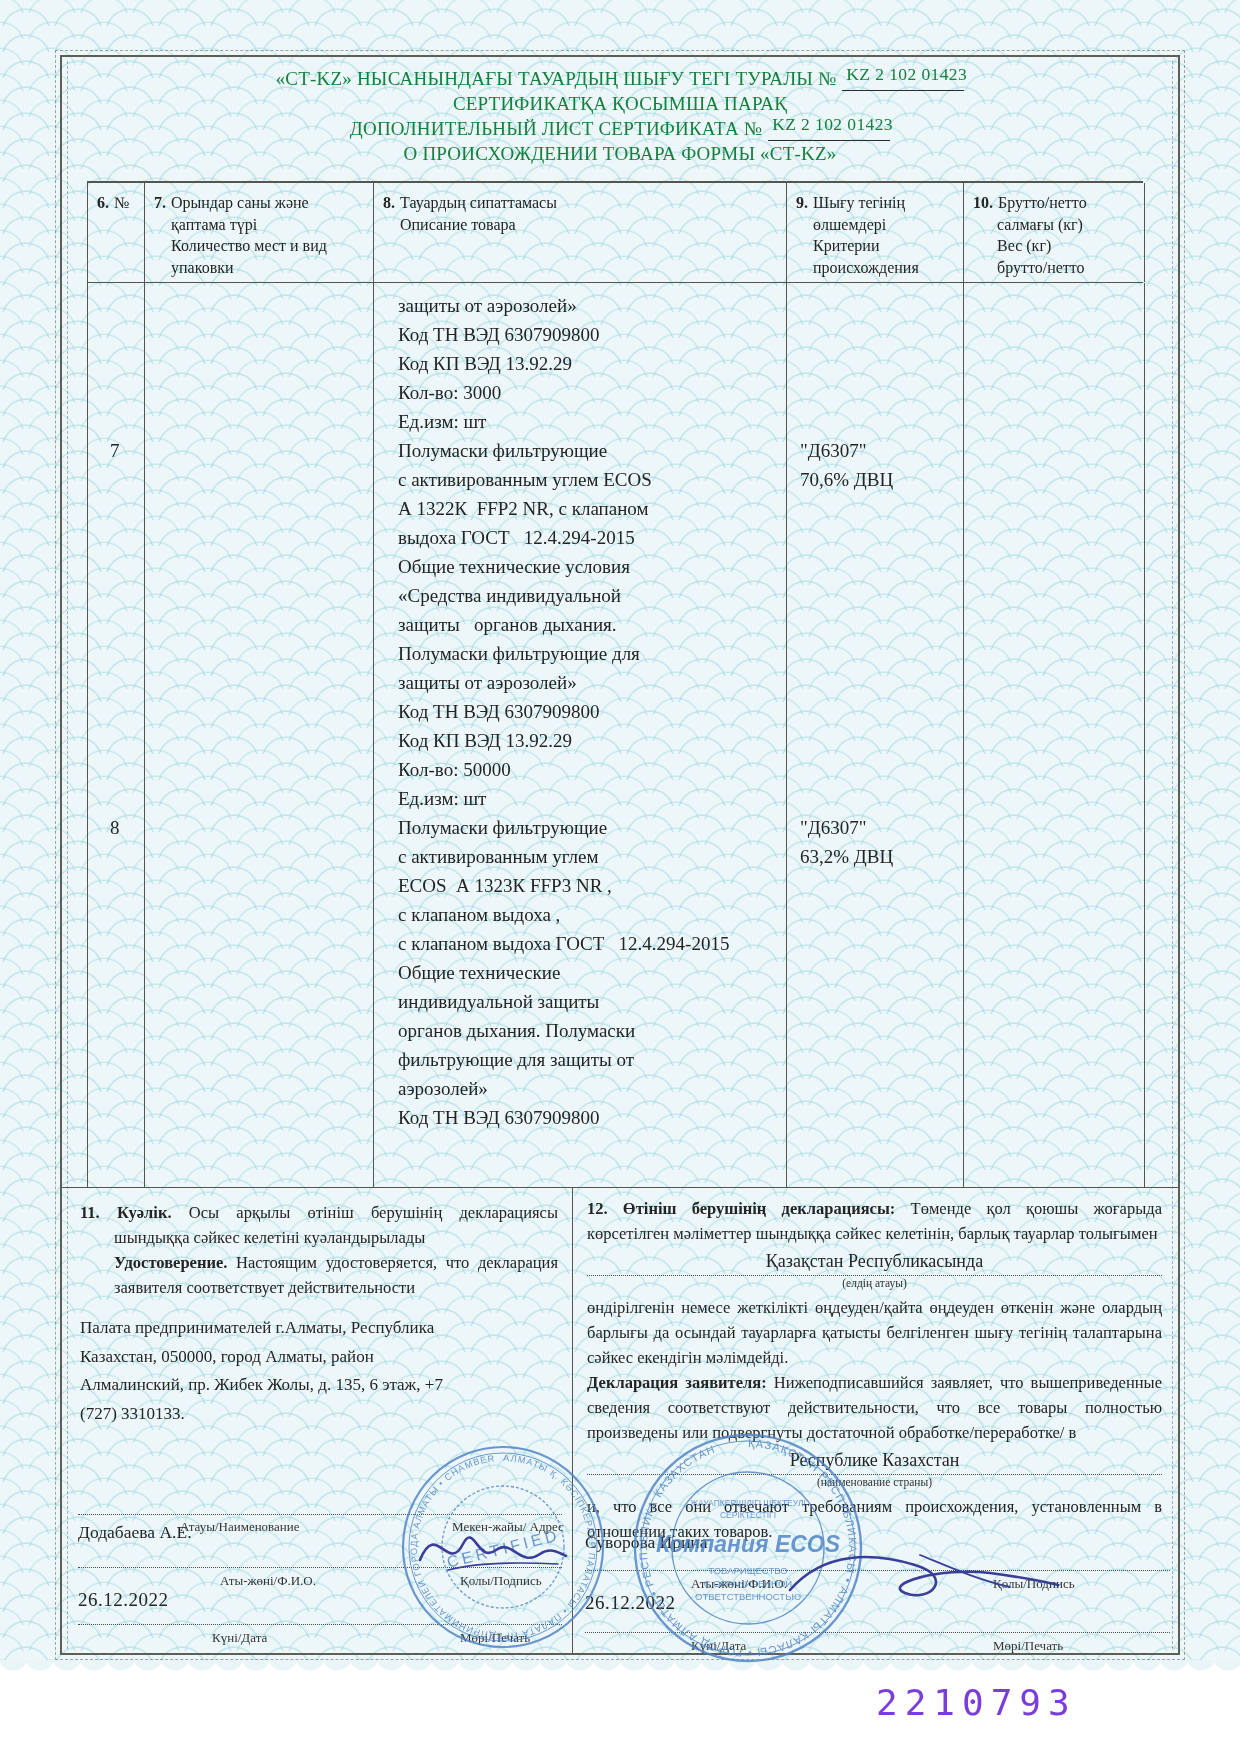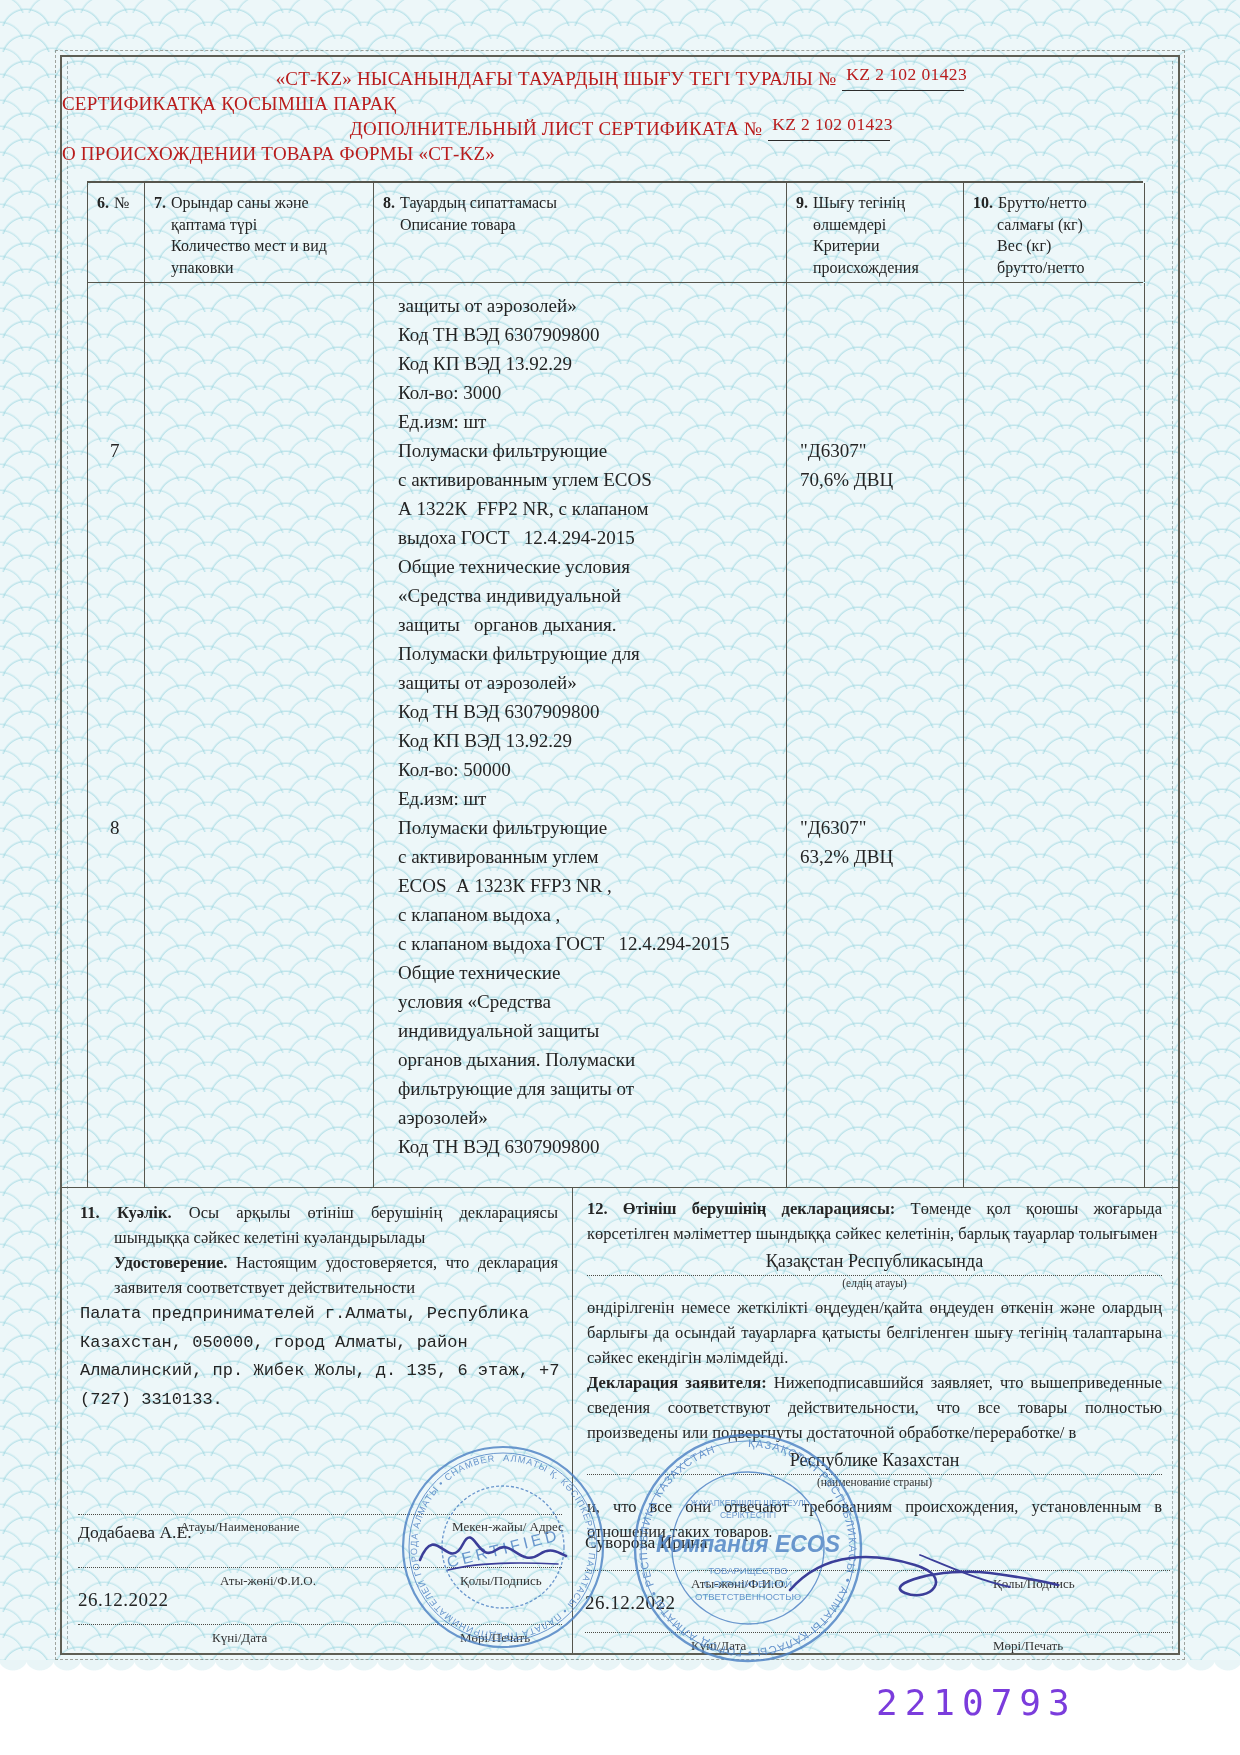--- a/index.html
+++ b/index.html
@@ -28,21 +28,21 @@
   }
   .frame::before{
     content:"";position:absolute;inset:-7px;border:1px dashed rgba(96,96,84,0.55);pointer-events:none;
   }
   .frame::after{
     content:"";position:absolute;top:4px;bottom:4px;left:5px;right:5px;
     border-left:1px dashed rgba(96,110,110,0.5);border-right:1px dashed rgba(96,110,110,0.5);pointer-events:none;
   }
   
   .titles{height:124px;padding-top:9px;box-sizing:border-box;}
-  .title-row{text-align:left;font-size:19px;line-height:25px;letter-spacing:0.2px;color:#b91c1c;}
+  .title-row{text-align:center;font-size:19px;line-height:25px;letter-spacing:0.2px;color:#15803d;}
   .title-flex{display:flex;justify-content:center;align-items:flex-end;gap:6px;}
   .numline{display:inline-block;position:relative;width:122px;height:20px;border-bottom:1.6px solid #2c2c2c;}
   .numval{position:absolute;left:4px;bottom:3px;white-space:nowrap;font-size:17.5px;letter-spacing:0.4px;}
   
   .ctable{margin:0 35px 0 25px;}
   .thead,.tbody{display:grid;grid-template-columns:58px 229px 413px 177px 181px;}
   .thead{height:102px;border-top:2px solid #55554c;border-bottom:1.6px solid #55554c;box-sizing:border-box;}
   .thead>div,.tbody>div{border-right:1.4px solid #56564e;box-sizing:border-box;}
   .thead>div:first-child,.tbody>div:nth-child(5n+1){border-left:1.4px solid #56564e;}
   .th{padding:9px 3px 0 9px;font-size:16px;line-height:21.5px;}
@@ -56,21 +56,21 @@
   .no{padding-left:22px;line-height:29px;}
   .desc{padding-left:24px;}
   .crit{padding-left:13px;}
   
   .lower{position:relative;display:grid;grid-template-columns:510px 1fr;border-top:1.6px solid #55554c;height:466px;box-sizing:border-box;}
   .block-left{position:relative;padding:12px 14px 0 18px;box-sizing:border-box;}
   .block-right{position:relative;border-left:1.4px solid #56564e;padding:8px 16px 0 14px;box-sizing:border-box;}
   .para{font-size:16.5px;line-height:25px;text-align:justify;}
   .hang{padding-left:34px;text-indent:-34px;}
   .hang2{padding-left:34px;}
-  .address{font-family:Liberation Mono, monospace;}
+  .address{margin-top:14px;}
   .address .line{font-size:17px;line-height:28.5px;white-space:pre;}
   .dotline{position:absolute;left:16px;right:10px;border-bottom:1.5px dotted #4c4c46;height:0;}
   .block-right .dotline{left:12px;right:8px;}
   .lbl{position:absolute;font-size:13px;color:#333;white-space:nowrap;}
   .typed{position:absolute;font-size:17.5px;white-space:nowrap;}
   .date{font-size:19px;letter-spacing:0.5px;}
   .country{text-align:center;font-size:18px;line-height:24px;border-bottom:1.5px dotted #4c4c46;padding-bottom:2px;margin-top:3px;}
   .caption{text-align:center;font-size:11.5px;line-height:14px;color:#333;font-family:Liberation Serif, serif;}
   .p2{margin-top:5px;}
   
@@ -188,21 +188,20 @@
 
         <div class="td no">8</div>
         <div class="td pack"></div>
         <div class="td desc">
             <div class="line">Полумаски фильтрующие</div>
             <div class="line">с активированным углем</div>
             <div class="line">ECOS  А 1323К FFP3 NR ,</div>
             <div class="line">с клапаном выдоха ,</div>
             <div class="line">с клапаном выдоха ГОСТ   12.4.294-2015</div>
             <div class="line">Общие технические</div>
-            <div class="line">условия «Средства</div>
             <div class="line">индивидуальной защиты</div>
             <div class="line">органов дыхания. Полумаски</div>
             <div class="line">фильтрующие для защиты от</div>
             <div class="line">аэрозолей»</div>
             <div class="line">Код ТН ВЭД 6307909800</div>
           </div>
         <div class="td crit">
             <div class="line">"Д6307"</div>
             <div class="line">63,2% ДВЦ</div>
           </div>

